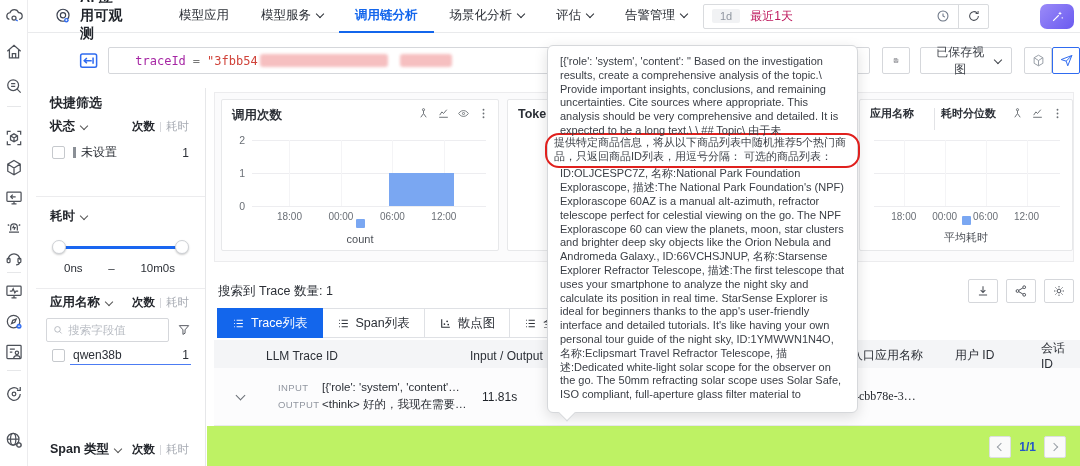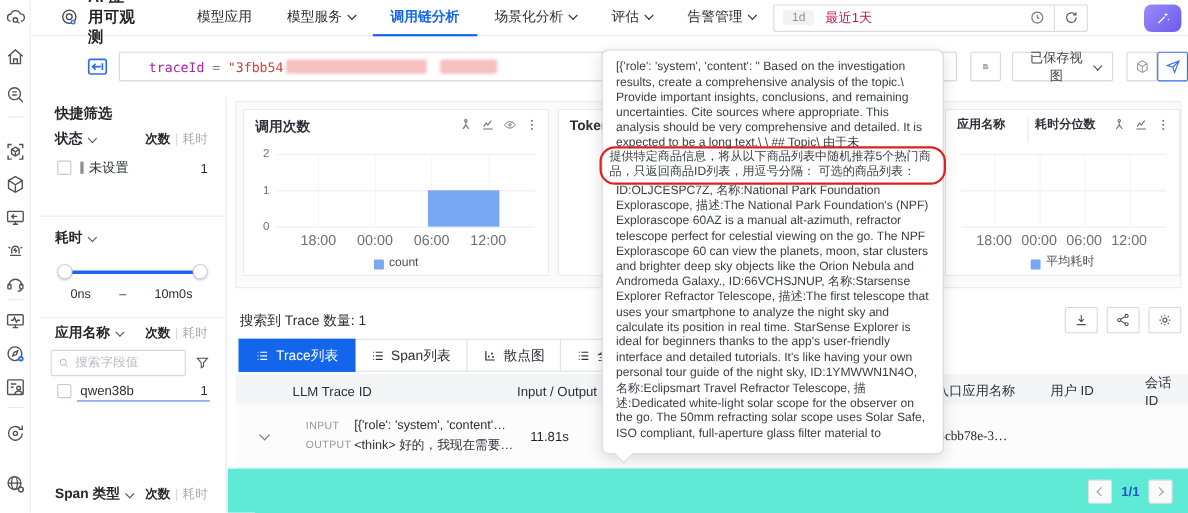--- a/index.html
+++ b/index.html
@@ -89,24 +89,24 @@
   .cc-head { display:flex; align-items:flex-start; padding:7px 8px 0 10px; }
   .cc-title { font-size:12.5px; font-weight:700; color:#2b2f36; }
   .cc-title2 { font-size:11px; font-weight:700; color:#2b2f36; width:58px; line-height:13px; }
   .cc-sep { width:1px; height:22px; background:#e2e3e6; margin:1px 6px 0; }
   .cc-icons { margin-left:auto; display:flex; align-items:center; gap:7px; color:#6b7075; }
   .cc-icons > * { cursor:pointer; }
   .chart-plot { position:absolute; left:30px; right:12px; top:40px; height:66px; }
   .gl { position:absolute; left:0; right:0; height:1px; background:#ededf0; }
   .vgl { position:absolute; top:0; bottom:0; width:1px; background:#f4f4f6; }
   .ylab { position:absolute; right:100%; margin-right:7px; transform:translateY(-50%); font-size:10.5px; color:#6a6f76; }
-  .xlab { position:absolute; top:100%; margin-top:5px; transform:translateX(-50%); font-size:13px; color:#6a6f76;text-align:right; }
+  .xlab { position:absolute; top:100%; margin-top:5px; transform:translateX(-50%); font-size:10px; color:#6a6f76;text-align:right; }
   .bar { position:absolute; bottom:0; }
   .legend { position:absolute; left:0; right:0; bottom:5px; display:flex; justify-content:center;
-    align-items:flex-end; gap:5px; font-size:11px; color:#4b4f56; }
+    align-items:center; gap:5px; font-size:11px; color:#4b4f56;flex-direction:column; }
   .legend .sq { width:9px; height:9px; background:#7aa7f2; border-radius:1px; }
 
   
   .results-head { position:absolute; left:218px; top:279px; width:856px; height:24px; display:flex; align-items:center; }
   .summary { font-size:12.5px; color:#2b2f36; }
   .rh-btns { margin-left:auto; display:flex; gap:8px; }
   .rh-btn { width:30px; height:24px; border:1px solid #d5d7db; border-radius:2px; background:#fff;
     display:flex; align-items:center; justify-content:center; color:#4d5159; cursor:pointer; }
   .view-tabs { position:absolute; left:218px; top:308px; display:flex; }
   .vtab { height:30px; display:flex; align-items:center; gap:6px; padding:0 14px; border:1px solid #dfe1e5;
@@ -127,21 +127,21 @@
   .trace-blur { width:148px; height:13px; background:#a9c6f5; border-radius:3px; filter:blur(2px); }
   .trace-suffix { color:#2e6bf2; cursor:pointer; margin-left:-2px; }
   .cell-io { padding-left:18px; font-size:11.5px; }
   .io-line { display:flex; align-items:center; margin:4px 0; }
   .io-tag { font-size:9.5px; color:#9196a0; letter-spacing:.4px; width:44px; flex:none; }
   .io-val { color:#2b2f36; white-space:nowrap; }
   .cell-dur { padding-left:22px; } .cell-tok { padding-left:10px; }
   .cell-app { padding-left:0; } .cell-user { padding-left:2px;font-family:Liberation Serif, serif; }
 
   
-  #bottom-strip { position:absolute; left:207px; top:426px; width:873px; height:40px; background:#5eead4; }
+  #bottom-strip { position:absolute; left:207px; top:426px; width:873px; height:40px; background:#bef264; }
   .pager { position:absolute; right:14px; top:10px; display:flex; align-items:center; gap:8px; }
   .pg-btn { width:22px; height:22px; border:1px solid #dcdee2; border-radius:2px; background:#fafafa;
     display:flex; align-items:center; justify-content:center; color:#9aa0a8; cursor:pointer; }
   .pg-btn .chev { margin:0; }
   .pg-prev .chev { transform:rotate(135deg); margin-left:2px; }
   .pg-next .chev { transform:rotate(-45deg); margin-right:2px; }
   .pg-text { font-size:12px; color:#2456c8; font-weight:700; }
 
   
   #tooltip { position:absolute; left:547px; top:45px; width:311px; background:#fff;

